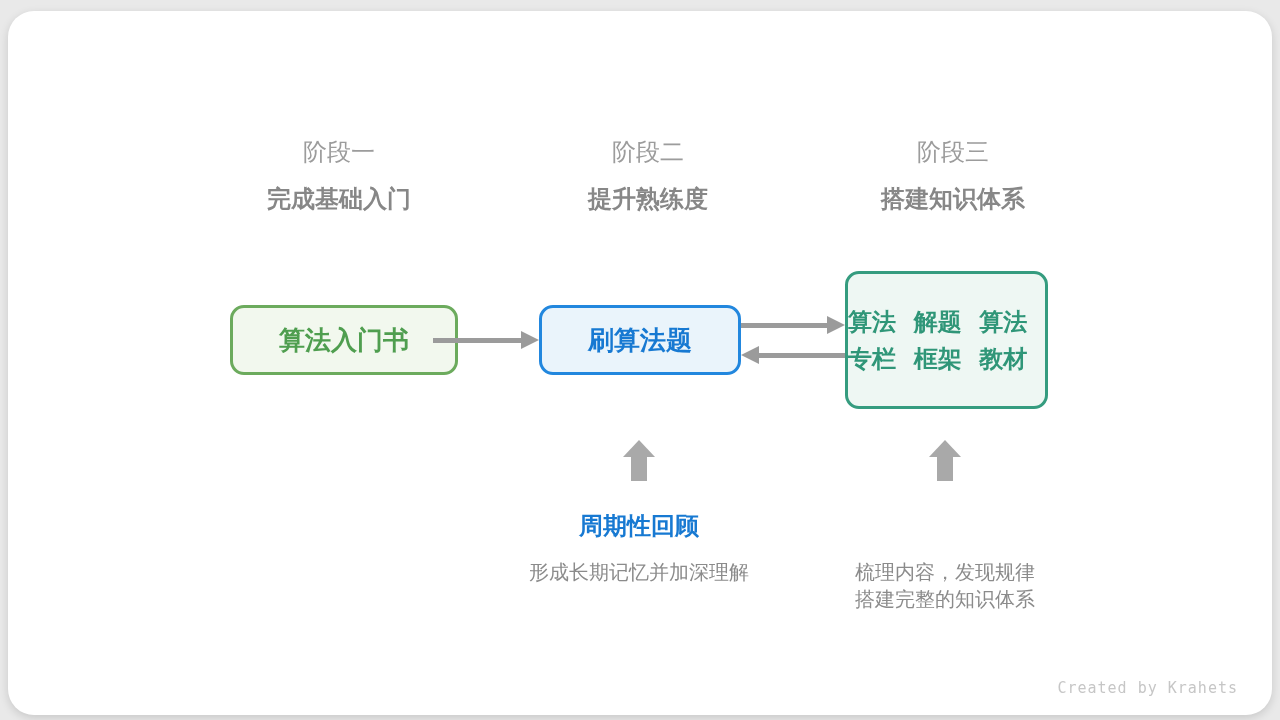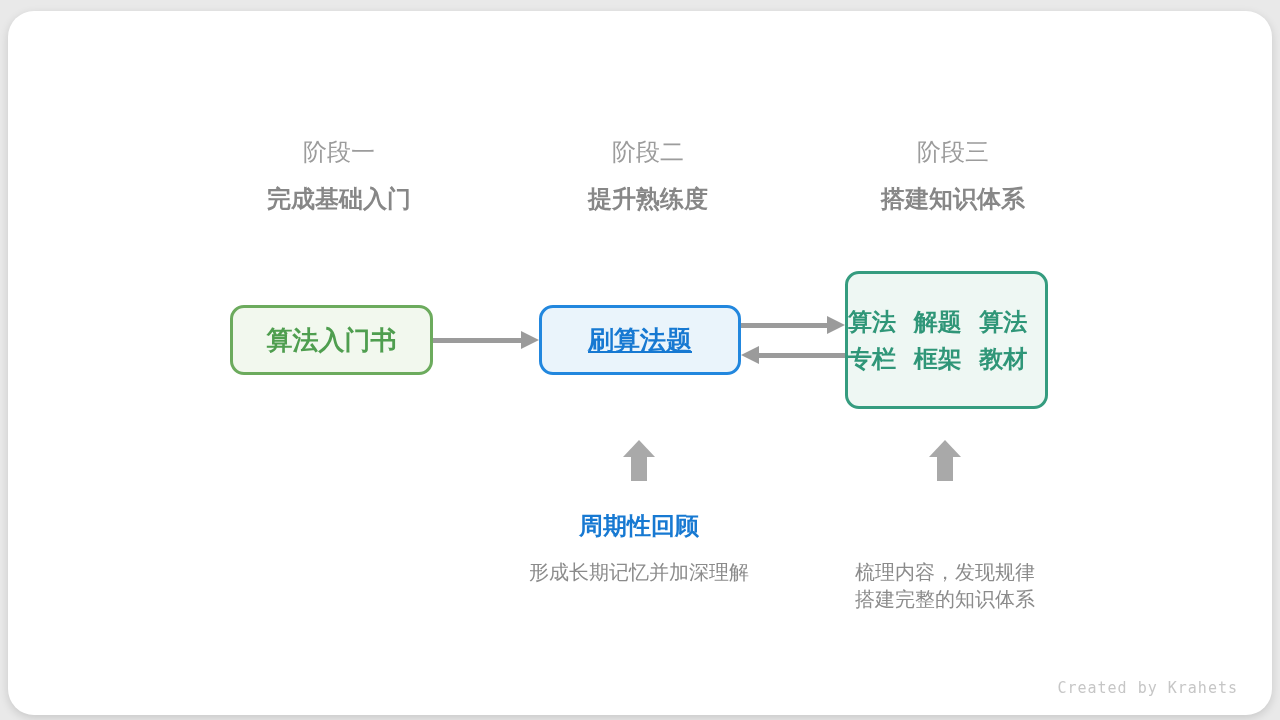--- a/index.html
+++ b/index.html
@@ -119,30 +119,30 @@
 
   <div class="abs stage-label" style="left:181px; top:127px;">阶段一</div>
   <div class="abs stage-title" style="left:181px; top:174px;">完成基础入门</div>
 
   <div class="abs stage-title" style="left:490px; top:174px;">提升熟练度</div>
   <div class="abs stage-label" style="left:490px; top:127px;">阶段二</div>
 
   <div class="abs stage-label" style="left:795px; top:127px;">阶段三</div>
   <div class="abs stage-title" style="left:795px; top:174px;">搭建知识体系</div>
 
-  <div class="abs node green" style="left:222px; top:294px; width:203px; height:70px;text-align:center;">
+  <div class="abs node green" style="left:222px; top:294px; width:228px; height:70px;text-align:center;">
     <span>算法入门书</span>
   </div>
 
   <div class="abs h-arrow" style="left:425px; top:320px; width:106px;">
     <div class="h-shaft"></div>
     <div class="h-head-right"></div>
   </div>
 
-  <div class="abs node blue" style="left:531px; top:294px; width:202px; height:70px;text-decoration:underline;">
+  <div class="abs node blue" style="left:531px; top:294px; width:202px; height:70px;">
     <span>刷算法题</span>
   </div>
 
   <div class="abs h-arrow" style="left:733px; top:305px; width:104px;">
     <div class="h-shaft"></div>
     <div class="h-head-right"></div>
   </div>
 
   <div class="abs h-arrow" style="left:733px; top:335px; width:104px;">
     <div class="h-head-left"></div>

